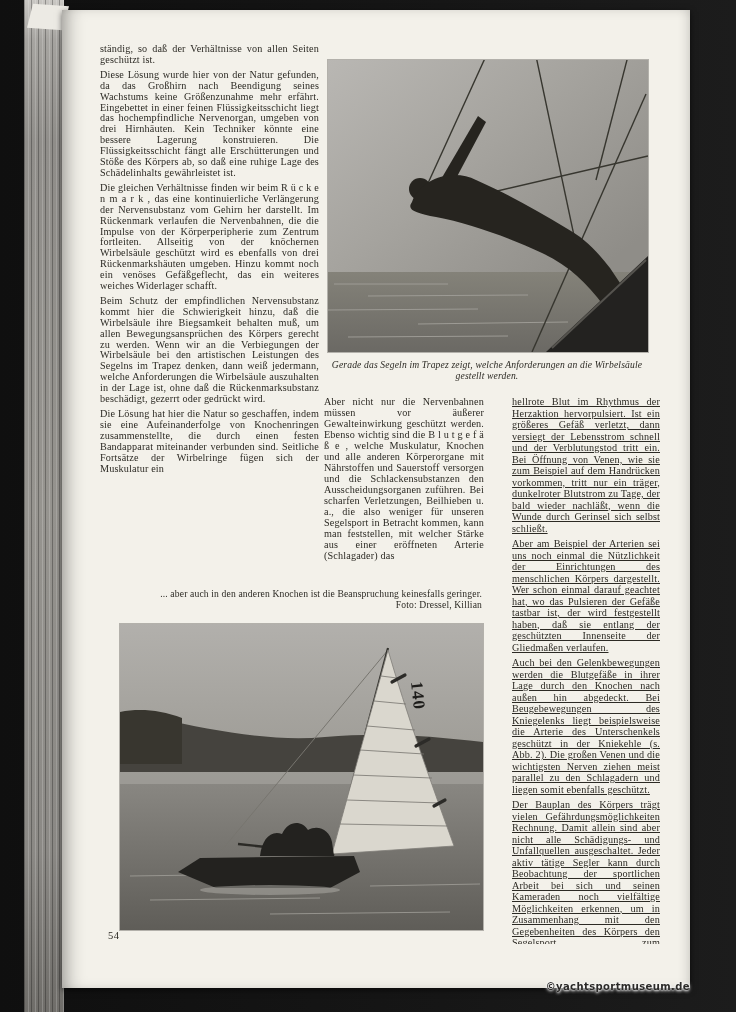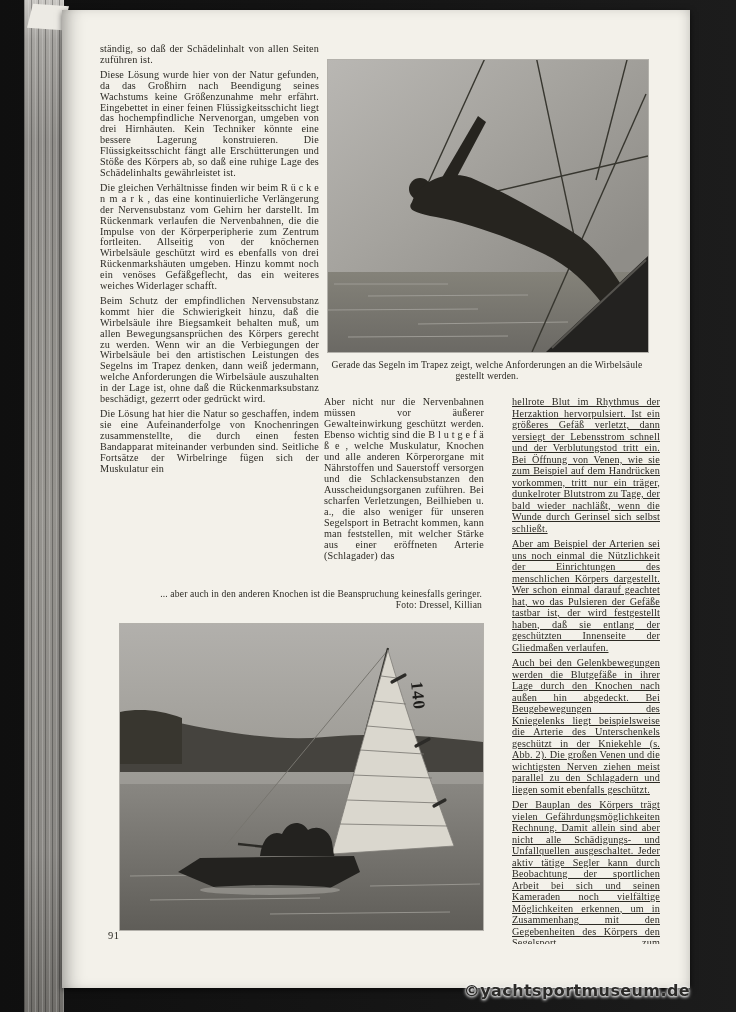--- a/index.html
+++ b/index.html
@@ -13,38 +13,38 @@
     box-shadow:inset 14px 0 20px -12px rgba(0,0,0,.45),inset -8px 0 14px -10px rgba(0,0,0,.3),0 2px 6px rgba(0,0,0,.6);}
   .col{position:absolute;text-align:justify;color:#2c2a24;font-size:10.2px;line-height:10.9px;letter-spacing:.15px;overflow:hidden;overflow-wrap:break-word;hyphens:auto;}
   .col p{margin:0 0 4px 0;}
   .col-left{left:38px;top:34px;width:219px;height:548px;}
   .col-mid{left:262px;top:386px;width:160px;height:198px;line-height:11px;}
   .col-right{left:450px;top:386px;width:148px;height:548px;line-height:11.5px;text-decoration:underline;}
   .photo{position:absolute;background:#888;overflow:hidden;box-shadow:0 0 0 1px rgba(60,58,54,.35);}
   .photo-top{left:266px;top:50px;width:320px;height:292px;}
   .photo-bottom{left:58px;top:614px;width:363px;height:306px;}
   .caption{position:absolute;color:#2c2a24;font-size:9.6px;line-height:11.2px;letter-spacing:.15px;}
-  .caption-top{left:258px;top:349px;width:334px;text-align:center;}
+  .caption-top{left:258px;top:349px;width:334px;text-align:center;font-style:italic;}
   .caption-bottom{left:38px;top:578px;width:382px;text-align:right;}
   .pagenum{position:absolute;left:46px;top:920px;font-size:10.5px;color:#2c2a24;letter-spacing:.5px;}
-  .watermark{position:absolute;right:46px;top:981px;font-family:"DejaVu Sans","Liberation Sans",sans-serif;font-weight:700;font-size:16px;letter-spacing:.4px;color:#2b2a28;
+  .watermark{position:absolute;right:46px;top:981px;font-family:"DejaVu Sans","Liberation Sans",sans-serif;font-weight:700;font-size:10px;letter-spacing:.4px;color:#2b2a28;
     text-shadow:0 0 2px rgba(255,255,255,.95),0 0 4px rgba(255,255,255,.85),0 1px 3px rgba(255,255,255,.9);text-align:center;}
   svg{display:block;}
 </style>
 </head>
 <body>
 
 <div class="scan">
   <div class="book-edge"></div>
   <div class="page-corner"></div>
 
   <div class="page">
 
     <div class="col col-left">
-      <p>ständig, so daß der Schädelinhalt von allen Seiten zuführen ist.</p>
+      <p>ständig, so daß der Verhältnisse von allen Seiten geschützt ist.</p>
       <p>Diese Lösung wurde hier von der Natur gefunden, da das Großhirn nach Beendigung seines Wachstums keine Größenzunahme mehr erfährt. Eingebettet in einer feinen Flüssigkeitsschicht liegt das hochempfindliche Nervenorgan, umgeben von drei Hirnhäuten. Kein Techniker könnte eine bessere Lagerung konstruieren. Die Flüssigkeitsschicht fängt alle Erschütterungen und Stöße des Körpers ab, so daß eine ruhige Lage des Schädelinhalts gewährleistet ist.</p>
       <p>Die gleichen Verhältnisse finden wir beim R ü c k e n m a r k , das eine kontinuierliche Verlängerung der Nervensubstanz vom Gehirn her darstellt. Im Rückenmark verlaufen die Nervenbahnen, die die Impulse von der Körperperipherie zum Zentrum fortleiten. Allseitig von der knöchernen Wirbelsäule geschützt wird es ebenfalls von drei Rückenmarkshäuten umgeben. Hinzu kommt noch ein venöses Gefäßgeflecht, das ein weiteres weiches Widerlager schafft.</p>
       <p>Beim Schutz der empfindlichen Nervensubstanz kommt hier die Schwierigkeit hinzu, daß die Wirbelsäule ihre Biegsamkeit behalten muß, um allen Bewegungsansprüchen des Körpers gerecht zu werden. Wenn wir an die Verbiegungen der Wirbelsäule bei den artistischen Leistungen des Segelns im Trapez denken, dann weiß jedermann, welche Anforderungen die Wirbelsäule auszuhalten in der Lage ist, ohne daß die Rückenmarksubstanz beschädigt, gezerrt oder gedrückt wird.</p>
       <p>Die Lösung hat hier die Natur so geschaffen, indem sie eine Aufeinanderfolge von Knochenringen zusammenstellte, die durch einen festen Bandapparat miteinander verbunden sind. Seitliche Fortsätze der Wirbelringe fügen sich der Muskulatur ein</p>
     </div>
 
     <div class="photo photo-top">
       <svg width="320" height="292" viewBox="0 0 320 292">
         <defs>
           <linearGradient id="sky1" x1="0" y1="0" x2="1" y2="0.8">
@@ -144,17 +144,17 @@
           <line x1="314" y1="182" x2="325" y2="176"></line>
         </g>
         <text transform="translate(291,58) rotate(84)" font-family="Liberation Serif, DejaVu Serif, serif" font-size="17" font-weight="bold" fill="#1e1d1b" letter-spacing="1">140</text>
         <line x1="213" y1="230" x2="118" y2="220" stroke="#2b2a26" stroke-width="2.4"></line>
         <path d="M140,232 C142,216 150,206 162,210 C168,196 182,196 188,206 C198,200 210,206 212,218 L214,232 Z" fill="#23221f"></path>
         <path d="M58,248 L80,234 L234,232 L240,248 L210,264 L96,264 Z" fill="#23221f"></path>
         <ellipse cx="150" cy="266" rx="70" ry="5" fill="#b2b0aa" opacity="0.5"></ellipse>
       </svg>
     </div>
 
-    <div class="pagenum">91</div>
+    <div class="pagenum">54</div>
   </div>
 
   <div class="watermark">©yachtsportmuseum.de</div>
 </div>
 
 </body></html>

